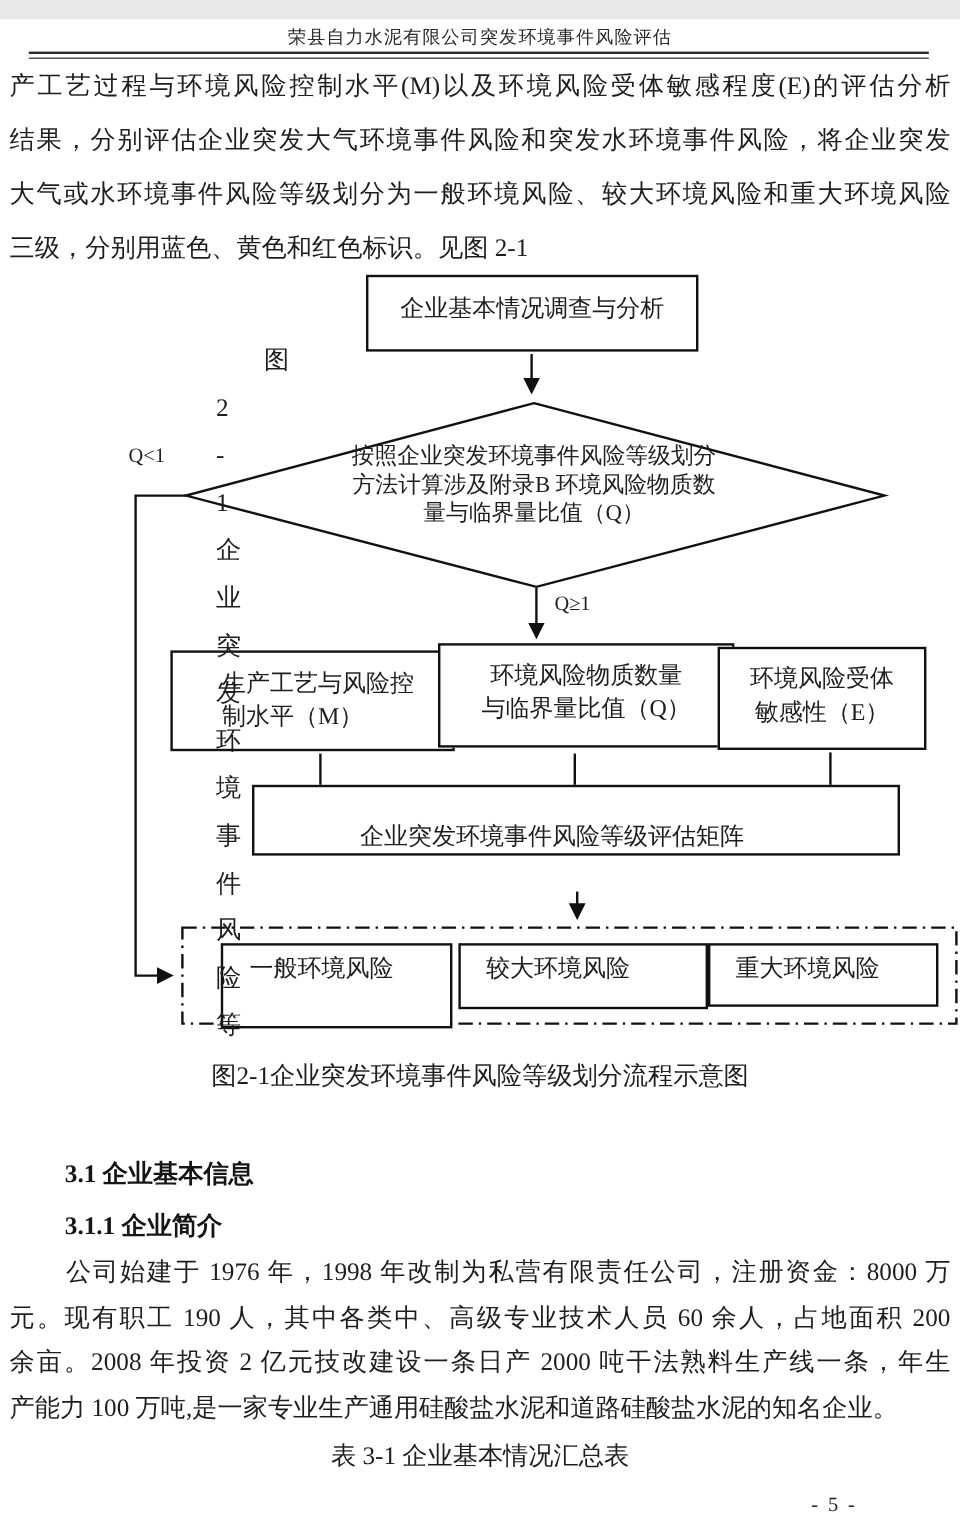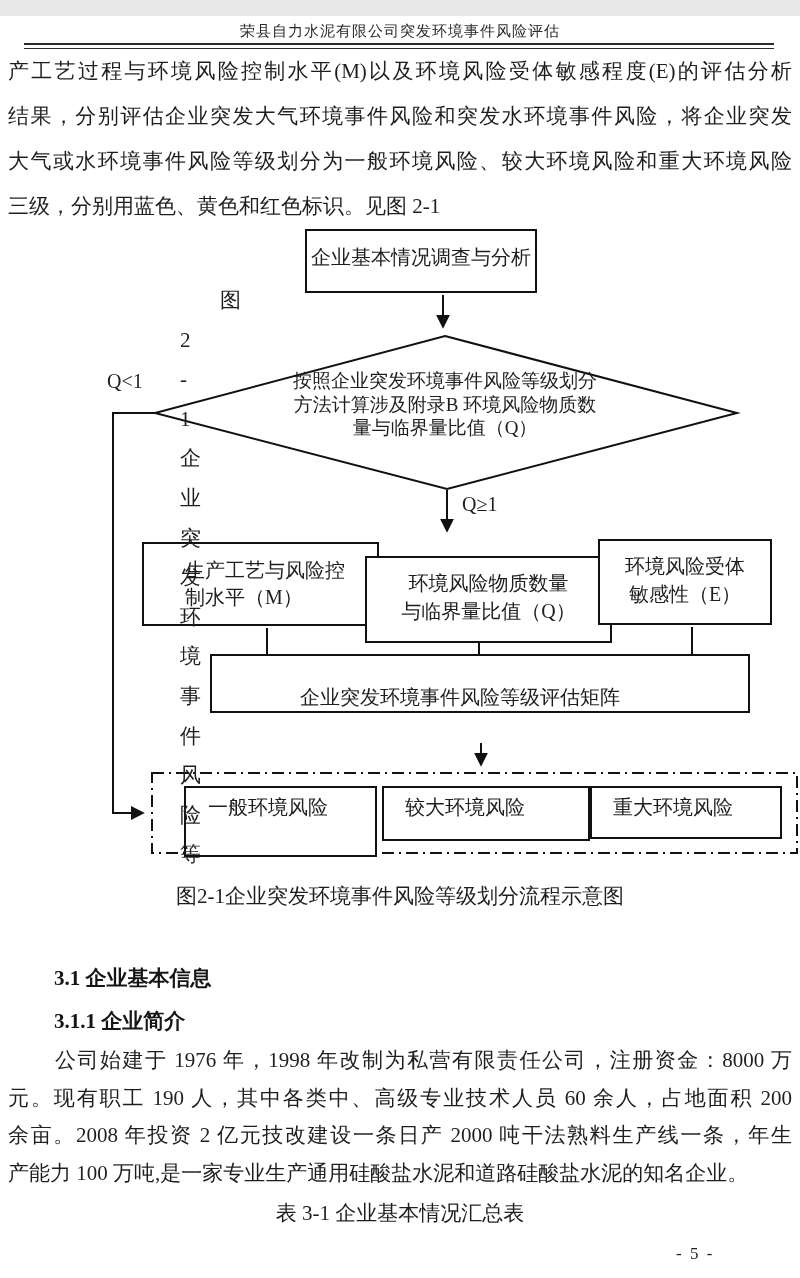--- a/index.html
+++ b/index.html
@@ -14,21 +14,21 @@
   .hdr-rule{left:24px;right:26px;top:27px;height:3px;border-top:2px solid #2b2b2b;border-bottom:1px solid #2b2b2b;}
   
   .para{left:8px;width:784px;font-size:21px;line-height:45px;text-align:justify;text-justify:inter-ideograph;}
   .para .ln{height:45px;overflow:hidden;}
   .just{text-align:justify;text-align-last:justify;}
   .para2{left:8px;width:784px;font-size:21px;line-height:37.6px;top:1026px;text-align:justify;text-justify:inter-ideograph;}
   .indent{text-indent:47px;}
   
   svg.wires{left:0;top:0;z-index:1;pointer-events:none;}
   .fc-box{z-index:2;border:2px solid #111;background:#fff;font-size:20px;line-height:27px;box-sizing:border-box;}
-  .fc-label{z-index:3;font-size:20px;background:transparent;}
+  .fc-label{z-index:3;font-size:17px;background:transparent;}
   .dec-text{z-index:3;font-size:19px;line-height:23.5px;text-align:center;}
   .vcap{
     z-index:4;left:180px;top:265px;width:24px;font-size:21px;line-height:39.6px;
     white-space:pre-line;text-align:left;text-indent:40px;color:#1e1e1e;
   }
   .center{text-align:center;}
   
   .fig-cap{left:0;right:0;top:866px;text-align:center;font-size:21px;}
   .heading{left:54px;font-size:21px;font-weight:bold;color:#151515;}
   .tbl-cap{left:0;right:0;top:1183px;text-align:center;font-size:21px;}
@@ -66,39 +66,39 @@
 
     <line x1="267" y1="612" x2="267" y2="657" stroke="#111" stroke-width="2" marker-end="url(#arw)"></line>
     <line x1="479" y1="612" x2="479" y2="657" stroke="#111" stroke-width="2" marker-end="url(#arw)"></line>
     <line x1="692" y1="611" x2="692" y2="657" stroke="#111" stroke-width="2" marker-end="url(#arw)"></line>
 
     <line x1="481" y1="727" x2="481" y2="748" stroke="#111" stroke-width="2" marker-end="url(#arw)"></line>
 
     <rect x="152" y="757" width="645" height="80" fill="none" stroke="#111" stroke-width="2" stroke-dasharray="12 5 2 5"></rect>
   </svg>
 
-  <div class="abs fc-box center" style="left:305px;top:213px;width:232px;height:64px;padding-top:13px;">
+  <div class="abs fc-box center" style="left:305px;top:213px;width:277px;height:64px;padding-top:13px;">
     <div>企业基本情况调查与分析</div>
   </div>
 
   <div class="abs dec-text" style="left:260px;top:353px;width:370px;">
     <div>按照企业突发环境事件风险等级划分</div>
     <div>方法计算涉及附录B 环境风险物质数</div>
     <div>量与临界量比值（Q）</div>
   </div>
 
   <div class="abs fc-label" style="left:107px;top:354px;">Q&lt;1</div>
   <div class="abs fc-label" style="left:462px;top:477px;">Q≥1</div>
 
   <div class="abs fc-box" style="left:142px;top:526px;width:237px;height:84px;padding:13px 0 0 41px;">
     <div>生产工艺与风险控</div>
     <div>制水平（M）</div>
   </div>
 
-  <div class="abs fc-box center" style="left:365px;top:540px;width:247px;height:87px;padding-top:11px;line-height:28px;">
+  <div class="abs fc-box center" style="left:365px;top:520px;width:247px;height:87px;padding-top:11px;line-height:28px;">
     <div>环境风险物质数量</div>
     <div>与临界量比值（Q）</div>
   </div>
 
   <div class="abs fc-box center" style="left:598px;top:523px;width:174px;height:86px;padding-top:11px;line-height:28px;">
     <div>环境风险受体</div>
     <div>敏感性（E）</div>
   </div>
 
   <div class="abs fc-box" style="left:210px;top:638px;width:540px;height:59px;padding:28px 0 0 88px;">

